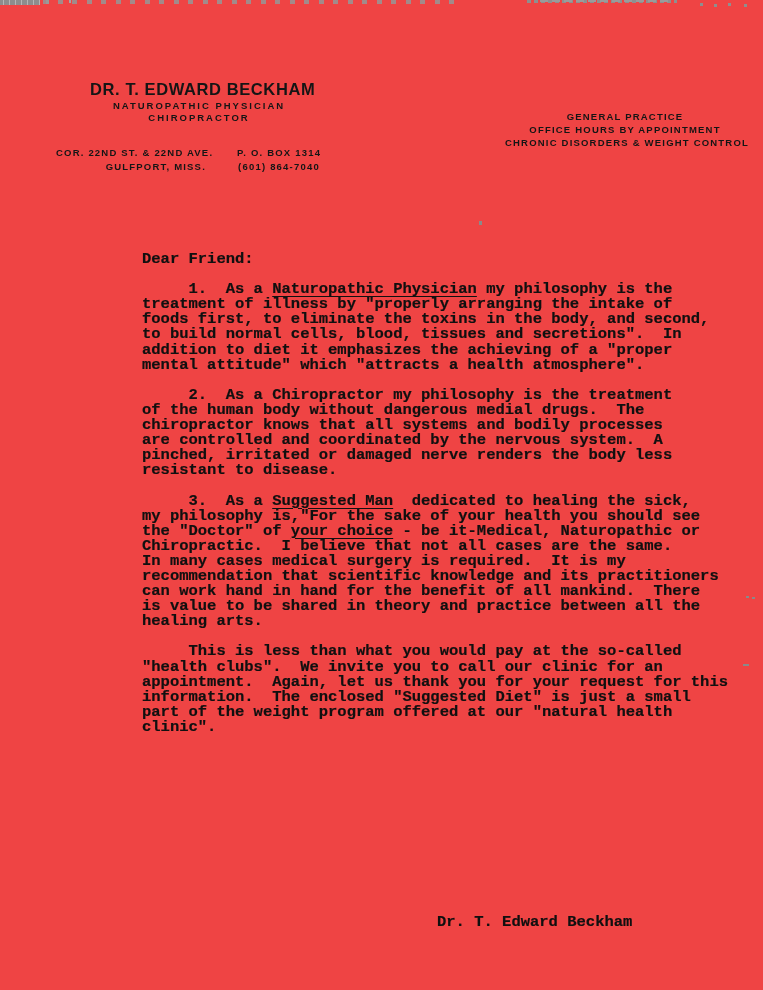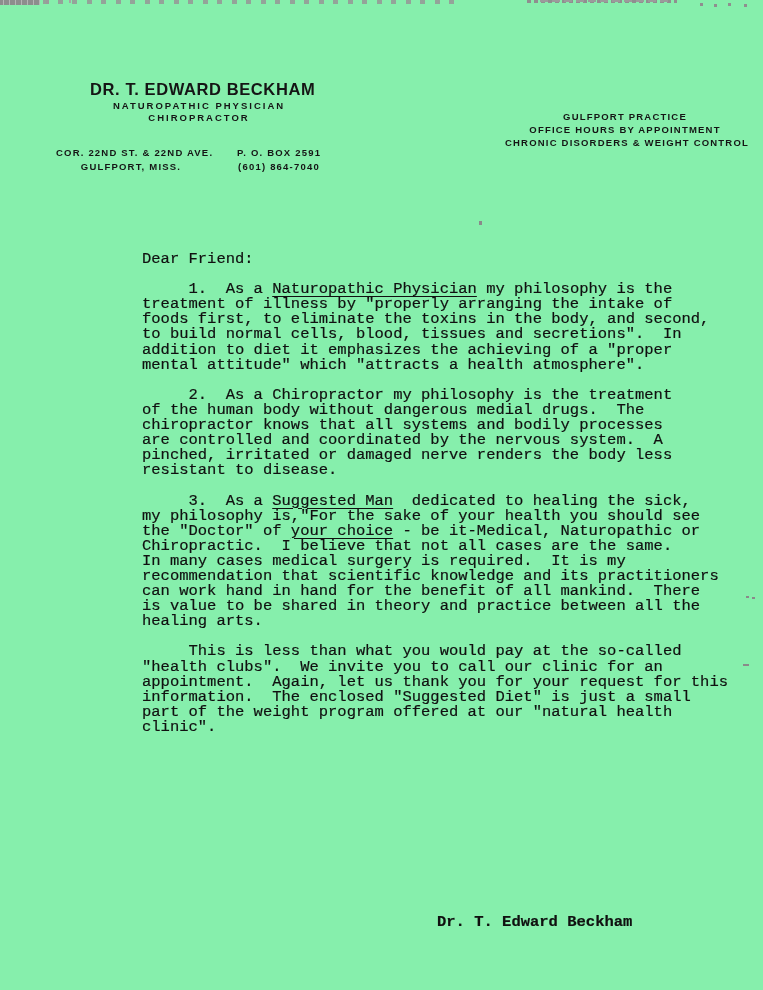--- a/index.html
+++ b/index.html
@@ -1,20 +1,20 @@
 <!DOCTYPE html>
 <html><head>
 <meta charset="utf-8">
 <style>
   html, body { margin:0; padding:0; background:#ffffff; }
   .page {
     position: relative;
     width: 763px;
     height: 990px;
-    background: #86efac;
+    background: #ef4444;
     overflow: hidden;
     font-family: "Liberation Sans", sans-serif;
     color: #141414;
   }
 
   
   .artifact { position:absolute; }
   .dash-row-left {
     left:0; top:2; width:462px; height:4px;
     background: repeating-linear-gradient(90deg, #969696 0 5px, transparent 5px 14.5px);
@@ -41,31 +41,31 @@
   .lh { position:absolute; font-weight:bold; color:#151515; }
   .lh-name {
     left:90px; top:80px; width:230px;
     font-size:16.5px; letter-spacing:0.6px; text-align:left;
     white-space:nowrap;
   }
   .lh-sub { left:90px; width:218px; text-align:center; font-size:9.5px; letter-spacing:2px; white-space:nowrap; }
   .lh-sub1 { top:100px; }
   .lh-sub2 { top:112px; }
   .lh-small { font-size:9.5px; letter-spacing:1.2px; line-height:13.5px; white-space:nowrap; }
-  .lh-address { left:56px; top:146px; width:150px; text-align:center; }
+  .lh-address { left:56px; top:146px; width:150px; text-align:right; }
   .lh-contact { left:230px; top:146px; width:98px; text-align:center; }
   .lh-practice { left:505px; top:110px; width:240px; text-align:center; line-height:13px; }
 
   
   .letter-body {
     position:absolute; left:142px; top:252px; width:600px;
     font-family:"Liberation Mono", monospace;
     font-size:15.5px; line-height:15.1px;
     color:#101010;
-    font-weight:normal;
+    font-weight:bold;
     -webkit-text-stroke:0.2px #101010;
   }
   .para { white-space:pre; margin:0 0 15.1px 0; }
   .para:last-child { margin-bottom:12px; }
   .para u { text-decoration-thickness:1.4px; text-underline-offset:2.5px; }
   .signature {
     position:absolute; left:437px; top:913px;
     font-family:"Liberation Mono", monospace;
     font-size:15.5px; font-weight:bold; color:#101010;
     -webkit-text-stroke:0.2px #101010;
@@ -95,26 +95,26 @@
   <div class="lh lh-name">DR. T. EDWARD BECKHAM</div>
   <div class="lh lh-sub lh-sub1">NATUROPATHIC PHYSICIAN</div>
   <div class="lh lh-sub lh-sub2">CHIROPRACTOR</div>
 
   <div class="lh lh-small lh-address">
     <div>COR. 22ND ST. &amp; 22ND AVE.</div>
     <div>GULFPORT, MISS.</div>
   </div>
 
   <div class="lh lh-small lh-contact">
-    <div>P. O. BOX 2591</div>
+    <div>P. O. BOX 1314</div>
     <div>(601) 864-7040</div>
   </div>
 
   <div class="lh lh-small lh-practice">
-    <div>GULFPORT PRACTICE</div>
+    <div>GENERAL PRACTICE</div>
     <div>OFFICE HOURS BY APPOINTMENT</div>
     <div>CHRONIC DISORDERS &amp; WEIGHT CONTROL</div>
   </div>
 
   <div class="letter-body">
     <div class="para">Dear Friend:</div>
     <div id="paragraphs">
         <div class="para">     1.  As a <u>Naturopathic Physician</u> my philosophy is the
 treatment of illness by "properly arranging the intake of
 foods first, to eliminate the toxins in the body, and second,

